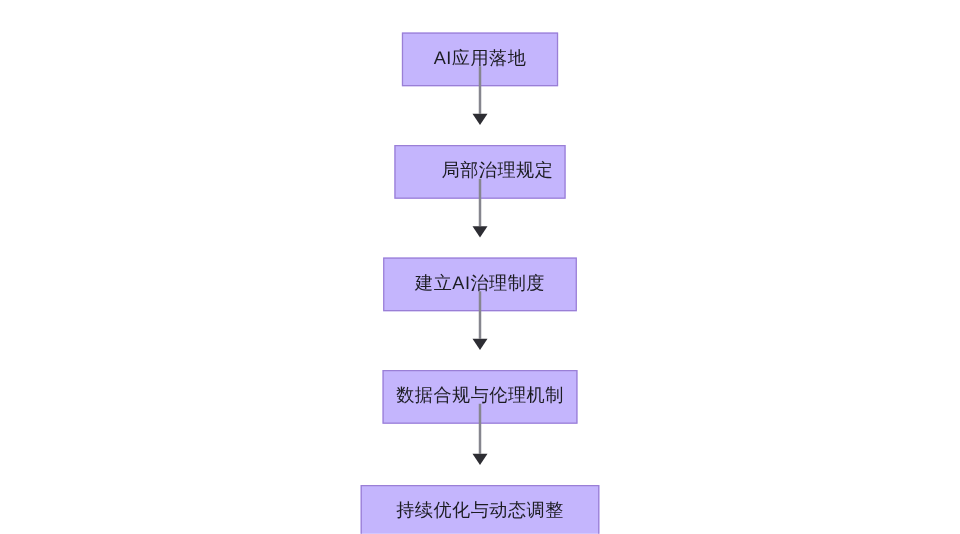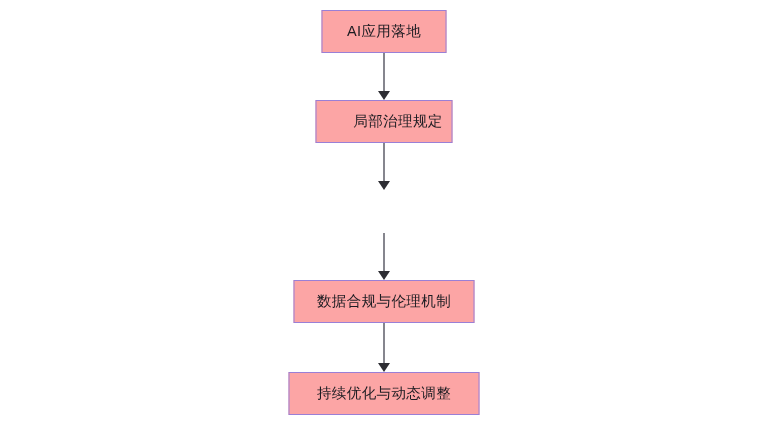--- a/index.html
+++ b/index.html
@@ -18,41 +18,42 @@
     position: relative;
     width: 768px;
     height: 427px;
     background: #ffffff;
   }
 
   
   .node {
     position: absolute;
     box-sizing: border-box;
-    background: #fca5a5;
+    background: #c4b5fd;
     border: 1.4px solid #9a7fd6;
     display: flex;
     align-items: center;
     justify-content: center;
     height: 43px;
     left: 50%;
     transform: translateX(-50%);
+    margin-top: 16px;
   }
   .node-label {
     font-size: 14.5px;
     line-height: 1;
     color: #1c1c22;
     letter-spacing: 0.4px;
     white-space: nowrap;
   }
 
   .node-1 { top: 10px;  width: 125px; }
   .node-2 { top: 100px; width: 137px; padding-left: 28px; }
   .node-3 { top: 190px; width: 155px; }
-  .node-4 { top: 280px; width: 181px; }
+  .node-4 { top: 280px; width: 156px; }
   .node-5 { top: 372px; width: 191px; }
 
   
   .connector {
     position: absolute;
     left: 50%;
     transform: translateX(-50%);
     width: 14px;
   }
   .connector .line {
@@ -100,20 +101,23 @@
 
   <div class="node node-2">
     <span class="node-label">局部治理规定</span>
   </div>
 
   <div class="connector conn-2">
     <div class="line"></div>
     <div class="arrowhead"></div>
   </div>
 
+  <div class="node node-3">
+    <span class="node-label">建立AI治理制度</span>
+  </div>
 
   <div class="connector conn-3">
     <div class="line"></div>
     <div class="arrowhead"></div>
   </div>
 
   <div class="node node-4">
     <span class="node-label">数据合规与伦理机制</span>
   </div>
 

